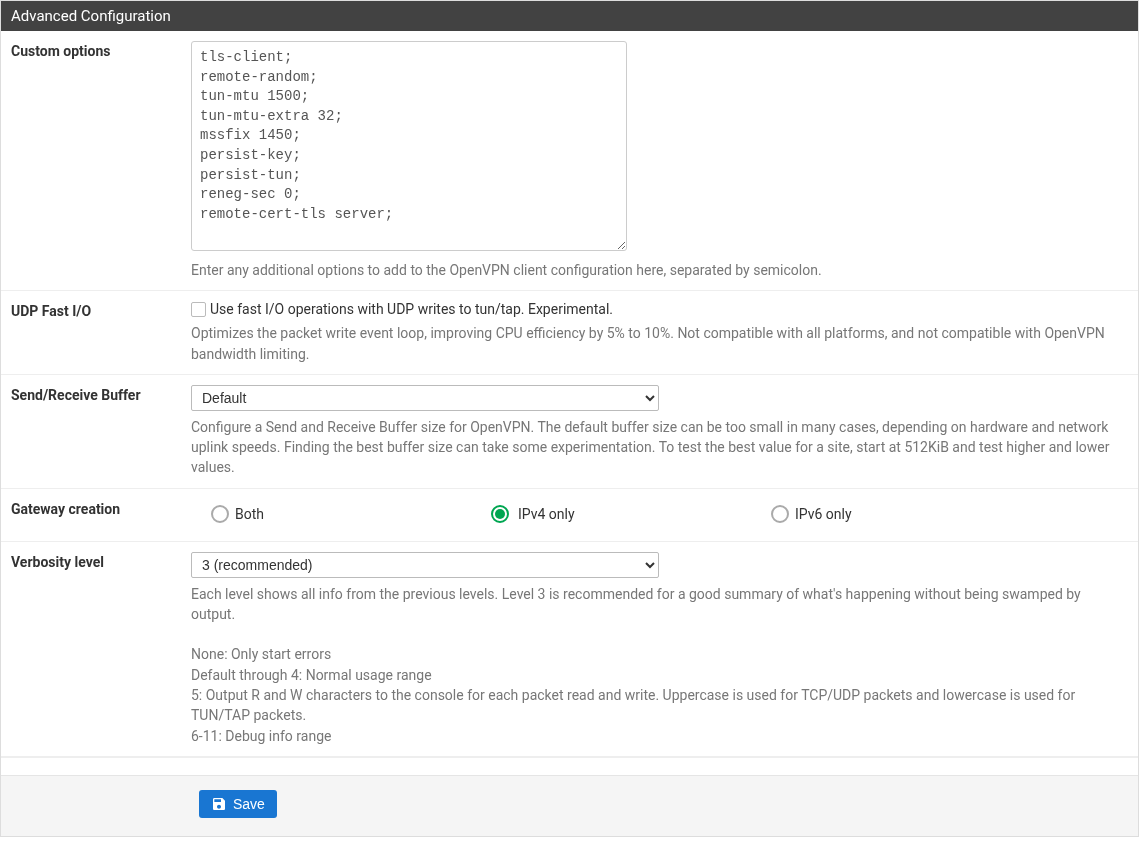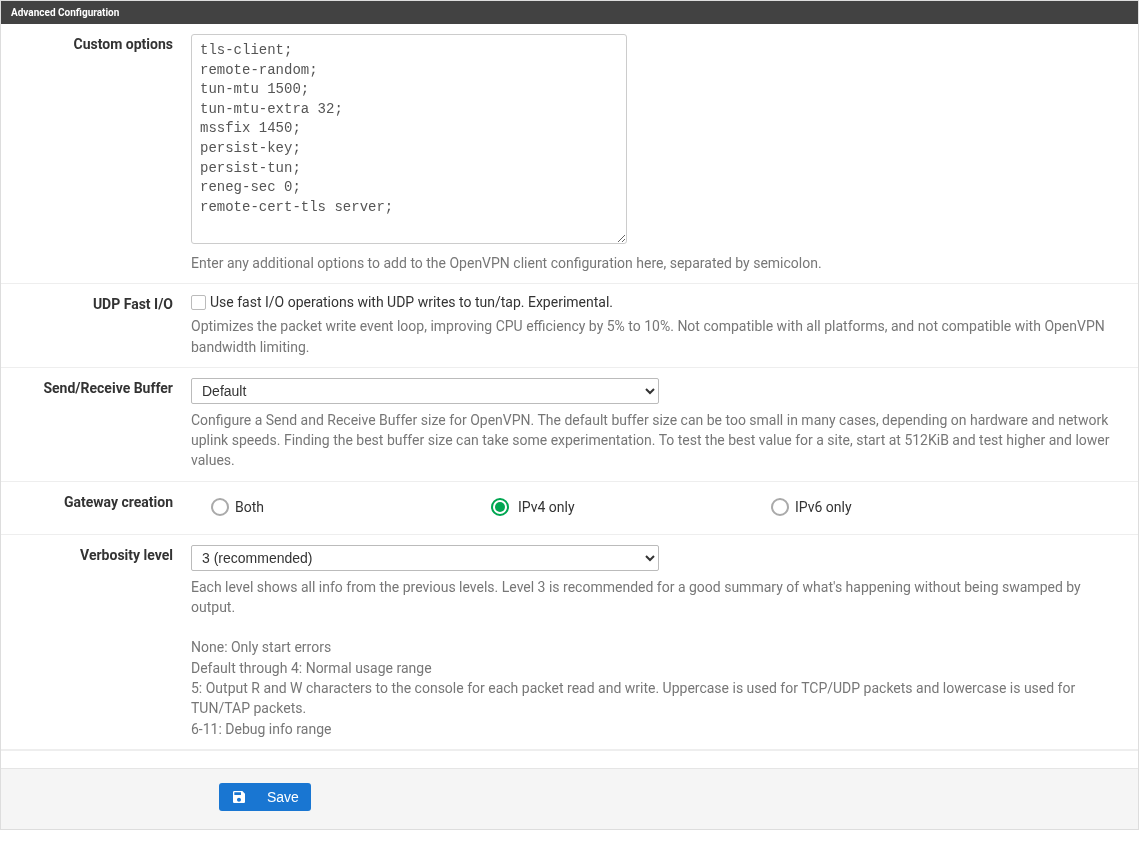--- a/index.html
+++ b/index.html
@@ -10,33 +10,33 @@
   background: #fff;
   width: 1139px;
 }
 .panel {
   border: 1px solid #ddd;
   background: #fff;
 }
 .panel-header {
   background: #424242;
   color: #fff;
-  font-weight: bold;
+  font-weight: normal;
   padding: 6px 10px;
-  font-size: 10px;
+  font-size: 15px;
 }
 .form-group {
   display: flex;
   padding: 10px 10px;
   border-bottom: 1px solid #eee;
 }
 .form-group:last-of-type { border-bottom: none; }
 .form-label {
   width: 180px;
-  text-align: right;
+  text-align: left;
   font-weight: bold;
   color: #333;
   padding-right: 18px;
   padding-top: 2px;
   flex-shrink: 0;
 }
 .form-control {
   flex: 1;
   color: #555;
 }
@@ -128,22 +128,21 @@
 .btn-save {
   background: #1976d2;
   color: #fff;
   border: none;
   border-radius: 3px;
   padding: 6px 12px;
   font-size: 14px;
   cursor: pointer;
   display: inline-flex;
   align-items: center;
-  gap: 20px;
-  margin-left: 20px;
+  gap: 6px;
 }
 .save-icon {
   width: 16px; height: 16px;
   fill: #fff;
 }
 .divider-row {
   border-top: 1px solid #eee;
   height: 18px;
 }
 </style>

